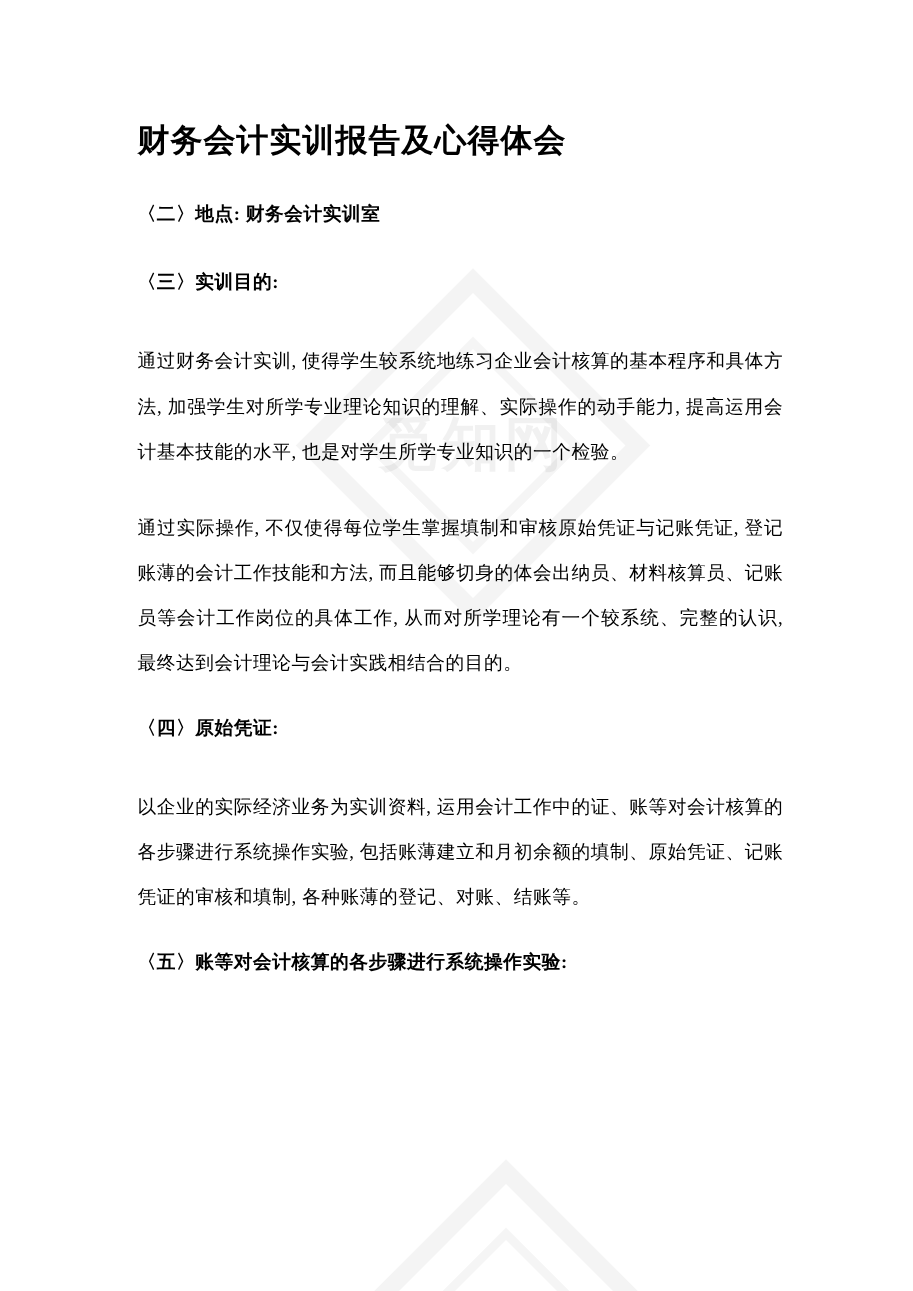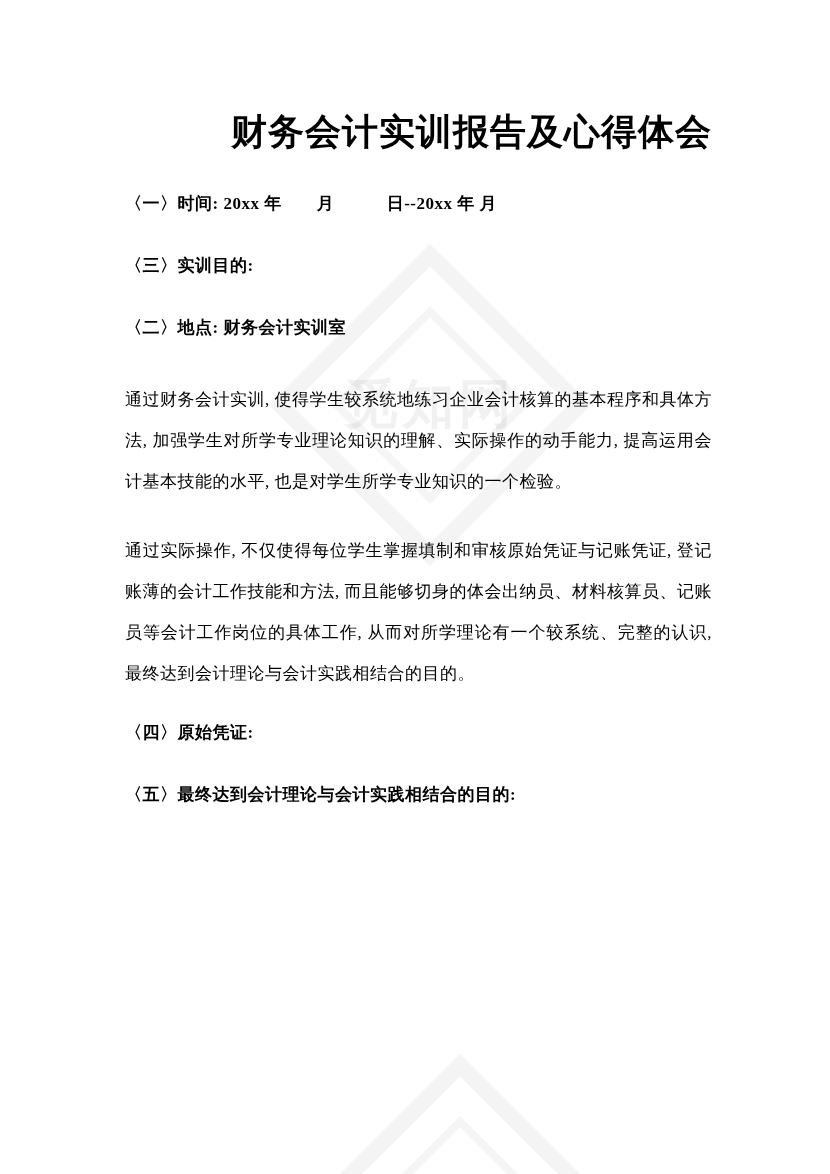--- a/index.html
+++ b/index.html
@@ -51,23 +51,23 @@
     font-family: "Liberation Sans", sans-serif;
   }
 
   
   .page {
     position: relative;
     z-index: 1;
     padding: 108px 118px 60px 125px;
   }
   .doc-title {
-    font-size: 36px;
+    font-size: 29px;
     font-weight: bold;
-    text-align: right;
+    text-align: left;
     margin: 0 0 36px 0;
     letter-spacing: 1px;
   }
   .sec-heading {
     font-size: 17px;
     font-weight: bold;
     line-height: 22px;
     margin: 12px 0 40px 0;
     letter-spacing: 0.5px;
   }
@@ -90,28 +90,28 @@
 <div class="watermark wm-bottom">
   <div class="wm-diamond"></div>
   <div class="wm-diamond wm-diamond-2"></div>
   <span class="wm-text">觅知网</span>
 </div>
 
 <main class="page">
 
   <h1 class="doc-title">财务会计实训报告及心得体会</h1>
 
-  <h2 class="sec-heading">〈一〉时间: 20xx 年　　月　　　日--20xx 年 月</h2>
+
+  <h2 class="sec-heading">〈二〉地点: 财务会计实训室</h2>
 
   <h2 class="sec-heading">〈三〉实训目的:</h2>
-
-  <h2 class="sec-heading">〈二〉地点: 财务会计实训室</h2>
 
   <p class="doc-paragraph">通过财务会计实训, 使得学生较系统地练习企业会计核算的基本程序和具体方法, 加强学生对所学专业理论知识的理解、实际操作的动手能力, 提高运用会计基本技能的水平, 也是对学生所学专业知识的一个检验。</p>
 
   <p class="doc-paragraph">通过实际操作, 不仅使得每位学生掌握填制和审核原始凭证与记账凭证, 登记账薄的会计工作技能和方法, 而且能够切身的体会出纳员、材料核算员、记账员等会计工作岗位的具体工作, 从而对所学理论有一个较系统、完整的认识, 最终达到会计理论与会计实践相结合的目的。</p>
 
   <h2 class="sec-heading">〈四〉原始凭证:</h2>
 
+  <p class="doc-paragraph">以企业的实际经济业务为实训资料, 运用会计工作中的证、账等对会计核算的各步骤进行系统操作实验, 包括账薄建立和月初余额的填制、原始凭证、记账凭证的审核和填制, 各种账薄的登记、对账、结账等。</p>
 
-  <h2 class="sec-heading">〈五〉最终达到会计理论与会计实践相结合的目的:</h2>
+  <h2 class="sec-heading">〈五〉账等对会计核算的各步骤进行系统操作实验:</h2>
 
 </main>
 
 </body></html>

